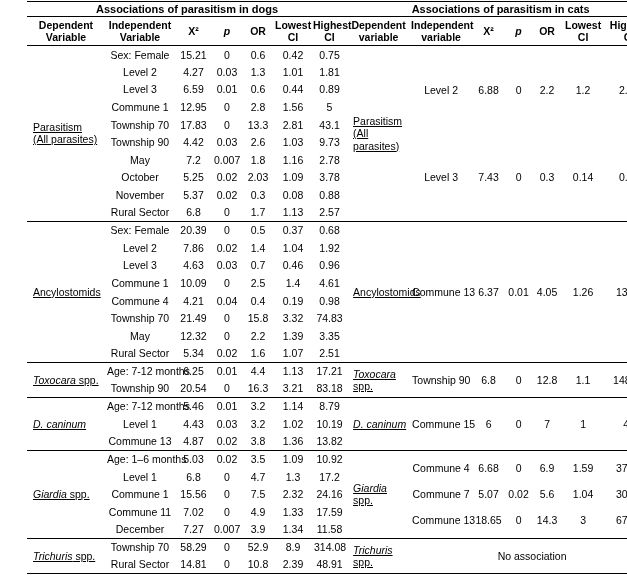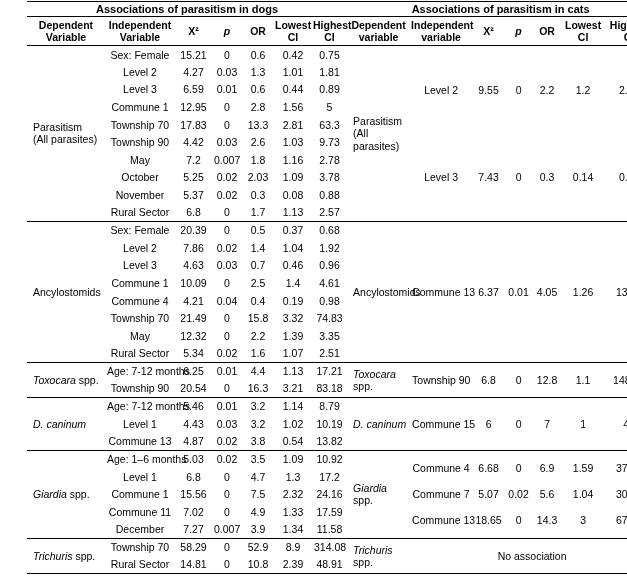--- a/index.html
+++ b/index.html
@@ -46,20 +46,21 @@
     height: 17.6px;
     vertical-align: middle;
     text-align: center;
     padding: 0 2px;
     line-height: 1.15;
   }
   tbody tr.section-start td { border-top: 1px solid #000; }
   td.dep {
     text-align: left;
     padding-left: 6px;
+    text-decoration: underline;
   }
   td.indep, td.num { white-space: nowrap; }
   .italic { font-style: italic; }
 </style>
 </head>
 <body>
 
 <div class="page">
   <table>
     <colgroup id="cols">
@@ -104,21 +105,21 @@
         <tr class="section-start">
           <td rowspan="10" class="dep"><span>Parasitism</span><br><span>(All parasites)</span></td>
           <td class="indep">Sex: Female</td>
           <td class="num">15.21</td>
           <td class="num">0</td>
           <td class="num">0.6</td>
           <td class="num">0.42</td>
           <td class="num">0.75</td>
           <td rowspan="10" class="dep"><span>Parasitism</span><br><span>(All parasites)</span></td>
           <td rowspan="5" class="indep">Level 2</td>
-          <td rowspan="5" class="num">9.55</td>
+          <td rowspan="5" class="num">6.88</td>
           <td rowspan="5" class="num">0</td>
           <td rowspan="5" class="num">2.2</td>
           <td rowspan="5" class="num">1.2</td>
           <td rowspan="5" class="num">2.39</td>
         </tr>
         <tr>
           <td class="indep">Level 2</td>
           <td class="num">4.27</td>
           <td class="num">0.03</td>
           <td class="num">1.3</td>
@@ -140,21 +141,21 @@
           <td class="num">2.8</td>
           <td class="num">1.56</td>
           <td class="num">5</td>
         </tr>
         <tr>
           <td class="indep">Township 70</td>
           <td class="num">17.83</td>
           <td class="num">0</td>
           <td class="num">13.3</td>
           <td class="num">2.81</td>
-          <td class="num">63.3</td>
+          <td class="num">43.1</td>
         </tr>
         <tr>
           <td class="indep">Township 90</td>
           <td class="num">4.42</td>
           <td class="num">0.03</td>
           <td class="num">2.6</td>
           <td class="num">1.03</td>
           <td class="num">9.73</td>
           <td rowspan="5" class="indep">Level 3</td>
           <td rowspan="5" class="num">7.43</td>
@@ -313,21 +314,21 @@
           <td class="num">0.03</td>
           <td class="num">3.2</td>
           <td class="num">1.02</td>
           <td class="num">10.19</td>
         </tr>
         <tr>
           <td class="indep">Commune 13</td>
           <td class="num">4.87</td>
           <td class="num">0.02</td>
           <td class="num">3.8</td>
-          <td class="num">0.54</td>
+          <td class="num">1.36</td>
           <td class="num">13.82</td>
         </tr>
         <tr class="section-start">
           <td rowspan="5" class="dep"><span class="italic">Giardia</span><span> spp.</span></td>
           <td class="indep">Age: 1–6 months</td>
           <td class="num">5.03</td>
           <td class="num">0.02</td>
           <td class="num">3.5</td>
           <td class="num">1.09</td>
           <td class="num">10.92</td>

